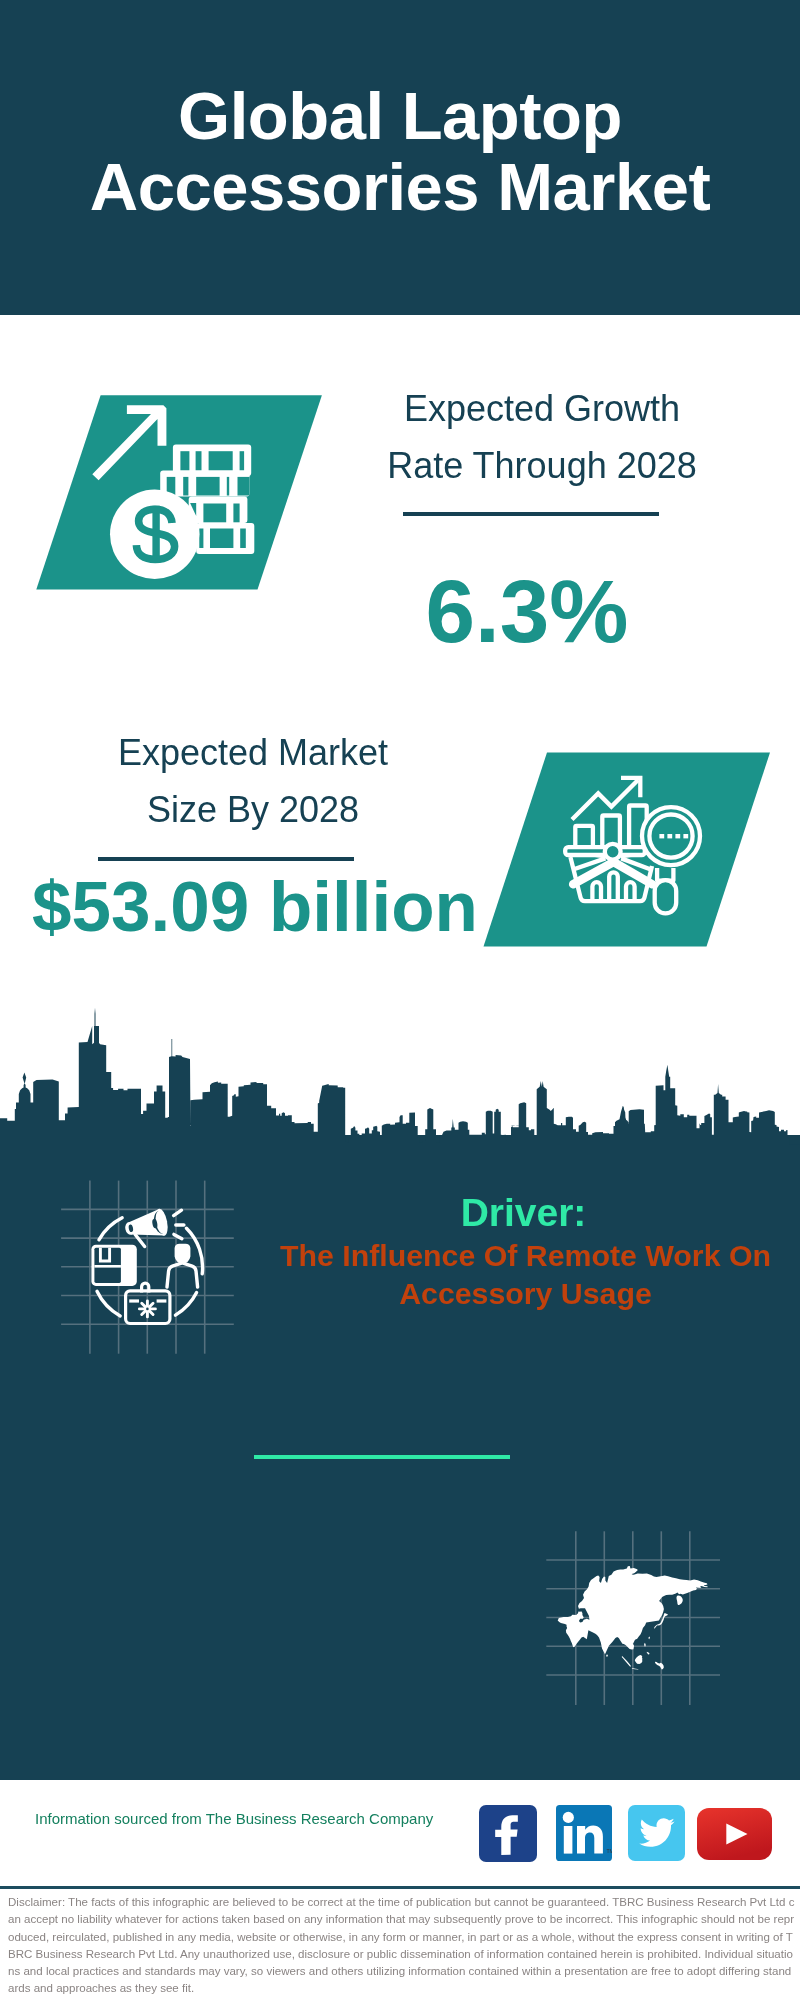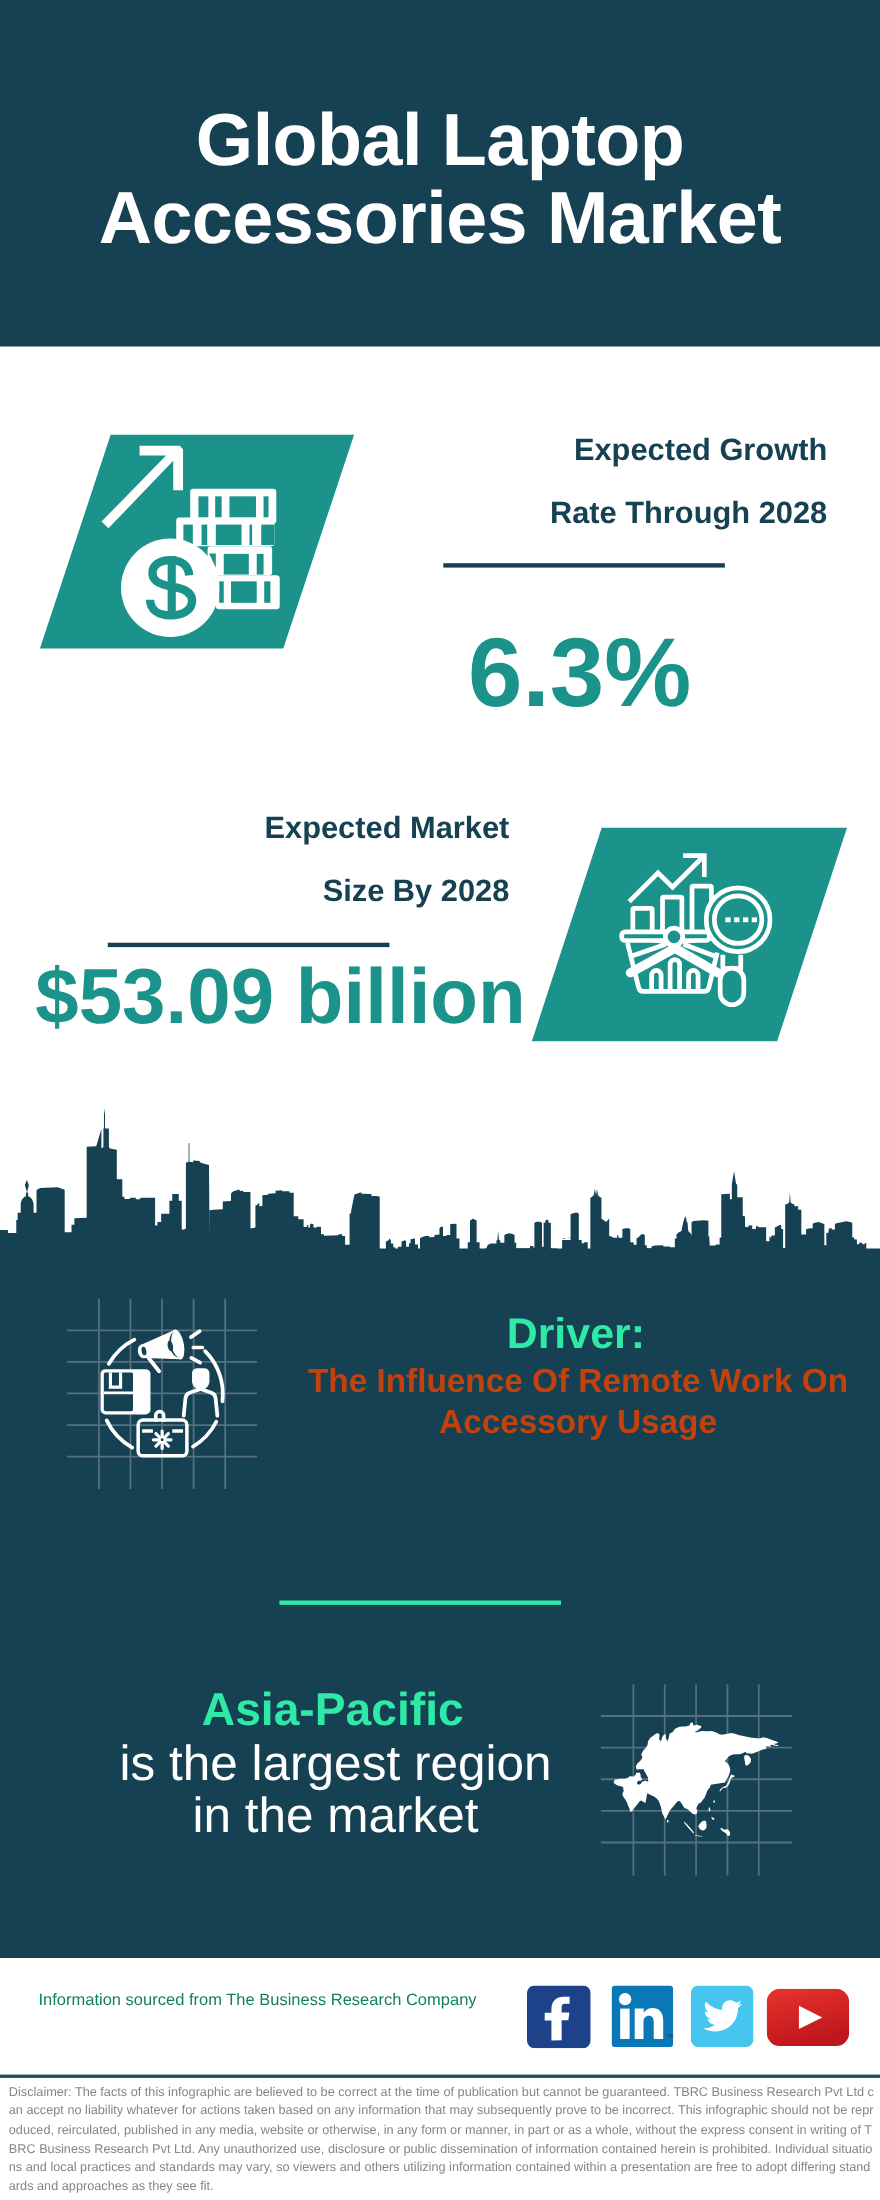--- a/index.html
+++ b/index.html
@@ -15,29 +15,29 @@
     background:#ffffff;
   }
   #page{ position:relative; width:800px; height:2000px; overflow:hidden; background:#fff; }
 
   
   .header{
     position:absolute; left:0; top:0; width:800px; height:315px;
     background:var(--navy);
   }
   .header h1{
-    position:absolute; left:0; top:92px; width:800px;
+    position:absolute; left:0; top:80px; width:800px;
     color:#fff; font-size:67px; font-weight:bold; line-height:71px;
     text-align:center; letter-spacing:-0.5px;
   }
 
   
   .stat-label{
-    color:var(--navy); font-size:28px; font-weight:bold; line-height:56.7px;
-    text-align:right; white-space:nowrap;
+    color:var(--navy); font-size:36px; font-weight:normal; line-height:56.7px;
+    text-align:center; white-space:nowrap;
   }
   .rule{ height:4px; background:var(--navy); }
   .stat-value{ font-weight:bold; color:var(--teal); text-align:center; white-space:nowrap;margin-top:16px; }
 
   .icon1{ position:absolute; left:20px; top:385px; }
   .txt1{ position:absolute; left:332px; top:381px; width:420px; }
   .rule1{ position:absolute; left:403px; top:512px; width:256px; }
   .val1{ position:absolute; left:317px; top:551px; width:420px; font-size:89px; line-height:89px; }
 
   .txt2{ position:absolute; left:43px; top:725px; width:420px; }
@@ -202,25 +202,20 @@
       <circle cx="92.4" cy="133.9" r="3.2" fill="#fff"></circle>
       <circle cx="92.4" cy="133.9" r="1.3" fill="#164153"></circle>
     </svg>
   <div class="driver-text">
     <div class="driver-head">Driver:</div>
     <div class="driver-body">The Influence Of Remote Work On</div>
     <div class="driver-body">Accessory Usage</div>
   </div>
   <div class="mid-rule"></div>
 
-  <div class="region-text">
-    <div class="region-head">Asia-Pacific</div>
-    <div class="region-body">is the largest region</div>
-    <div class="region-body">in the market</div>
-  </div>
   <svg class="icon4" width="200" height="200" viewBox="0 0 200 200">
       <path d="M35.8,21.3 L35.8,195.0" stroke="#55707e" stroke-width="1.6"></path>
       <path d="M64.3,21.3 L64.3,195.0" stroke="#55707e" stroke-width="1.6"></path>
       <path d="M92.8,21.3 L92.8,195.0" stroke="#55707e" stroke-width="1.6"></path>
       <path d="M121.3,21.3 L121.3,195.0" stroke="#55707e" stroke-width="1.6"></path>
       <path d="M149.8,21.3 L149.8,195.0" stroke="#55707e" stroke-width="1.6"></path>
       <path d="M6.3,50.0 L180.0,50.0" stroke="#55707e" stroke-width="1.6"></path>
       <path d="M6.3,78.8 L180.0,78.8" stroke="#55707e" stroke-width="1.6"></path>
       <path d="M6.3,107.5 L180.0,107.5" stroke="#55707e" stroke-width="1.6"></path>
       <path d="M6.3,136.3 L180.0,136.3" stroke="#55707e" stroke-width="1.6"></path>

